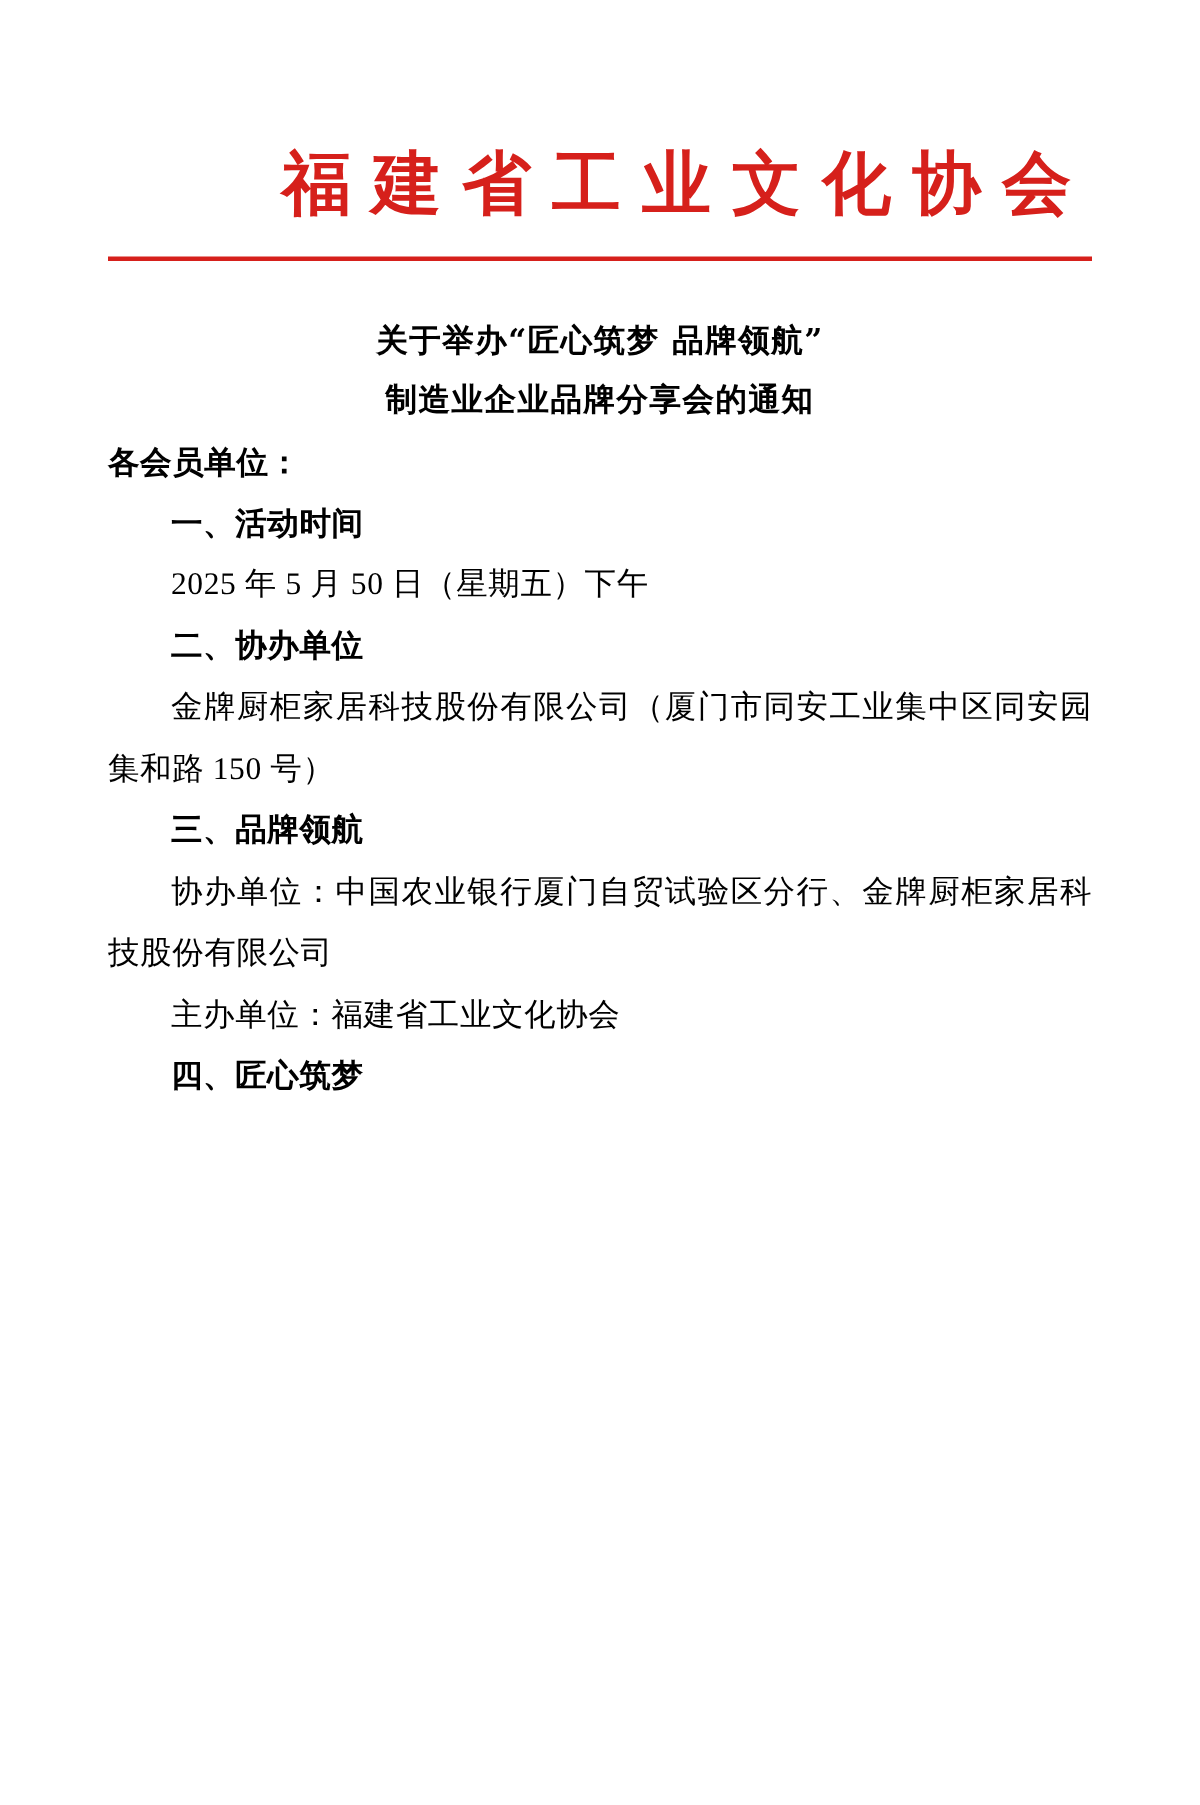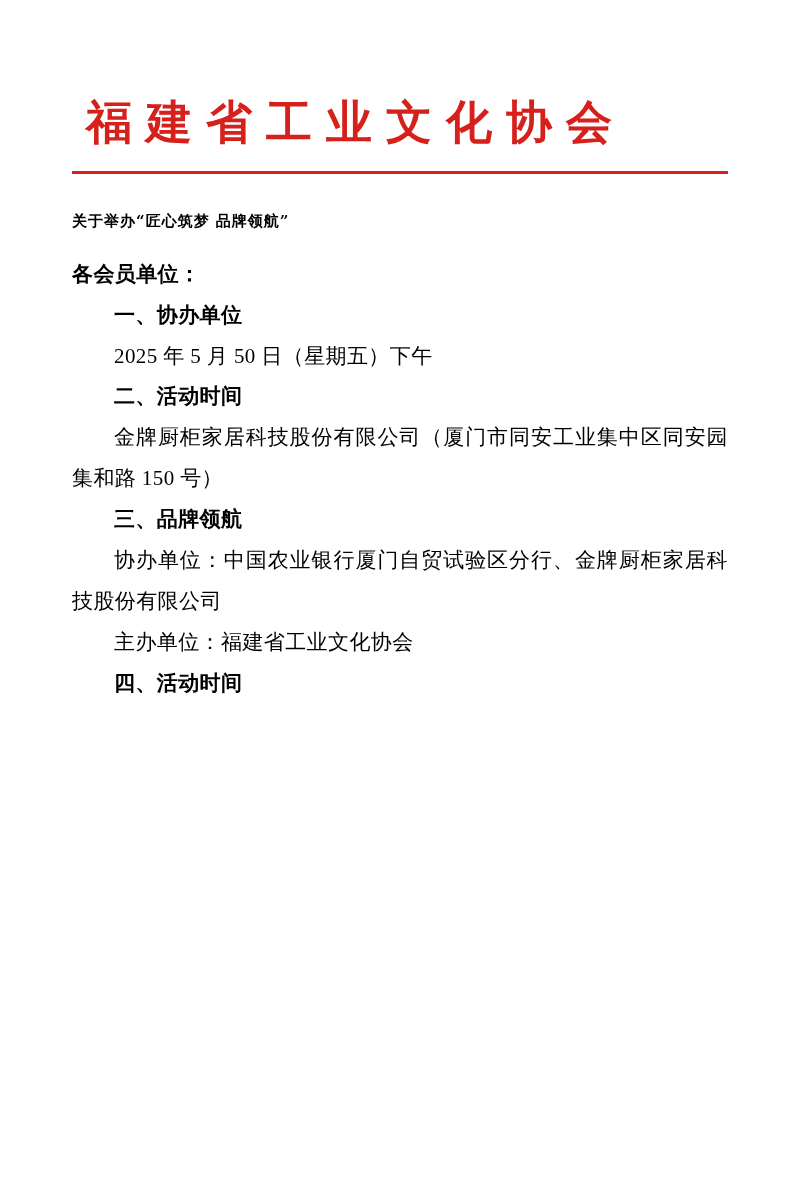--- a/index.html
+++ b/index.html
@@ -18,52 +18,52 @@
     position: relative;
     width: 800px;
     height: 1203px;
     box-sizing: border-box;
     padding: 0 72px;
     background: #ffffff;
   }
   
   .letterhead {
     padding-top: 96px;
-    text-align: left;
+    text-align: right;
   }
   .letterhead-title {
     color: #d6201b;
     font-family: "DejaVu Serif", "Liberation Serif", serif;
     font-weight: bold;
     font-size: 46px;
     letter-spacing: 14px;
     text-indent: 14px;
     line-height: 1.15;
     white-space: nowrap;
   }
   .letterhead-rule {
     margin-top: 22px;
     height: 3px;
     background: #d6201b;
     width: 100%;
   }
   
   .doc-title {
     margin-top: 34px;
-    text-align: left;
+    text-align: center;
     font-family: "DejaVu Serif", "Liberation Serif", serif;
     font-weight: bold;
-    font-size: 15px;
+    font-size: 21px;
     line-height: 1.85;
     letter-spacing: 1px;
   }
   .doc-title div { white-space: nowrap; }
   
   .body-block {
-    margin-top: 18px;
+    margin-top: 2px;
     font-size: 21px;
     line-height: 1.95;
     letter-spacing: 0.4px;
   }
   .salutation {
     font-family: "DejaVu Serif", "Liberation Serif", serif;
     font-weight: bold;
     font-size: 21px;
   }
   .para {
@@ -90,34 +90,35 @@
 
 <div class="page">
 
   <div class="letterhead">
     <div class="letterhead-title">福建省工业文化协会</div>
     <div class="letterhead-rule"></div>
   </div>
 
   <div class="doc-title">
     <div>关于举办“匠心筑梦 品牌领航”</div>
+    <div>制造业企业品牌分享会的通知</div>
   </div>
 
   <div class="body-block">
 
     <div class="salutation nohang">各会员单位：</div>
 
 
-    <div class="heading">一、协办单位</div>
+    <div class="heading">一、活动时间</div>
     <div class="plain">2025 年 5 月 50 日（星期五）下午</div>
 
-    <div class="heading">二、活动时间</div>
+    <div class="heading">二、协办单位</div>
     <div class="plain">金牌厨柜家居科技股份有限公司（厦门市同安工业集中区同安园集和路 150 号）</div>
 
     <div class="heading">三、品牌领航</div>
     <div class="plain">协办单位：中国农业银行厦门自贸试验区分行、金牌厨柜家居科技股份有限公司</div>
     <div class="plain">主办单位：福建省工业文化协会</div>
 
-    <div class="heading">四、活动时间</div>
+    <div class="heading">四、匠心筑梦</div>
 
   </div>
 
 </div>
 
 </body></html>

